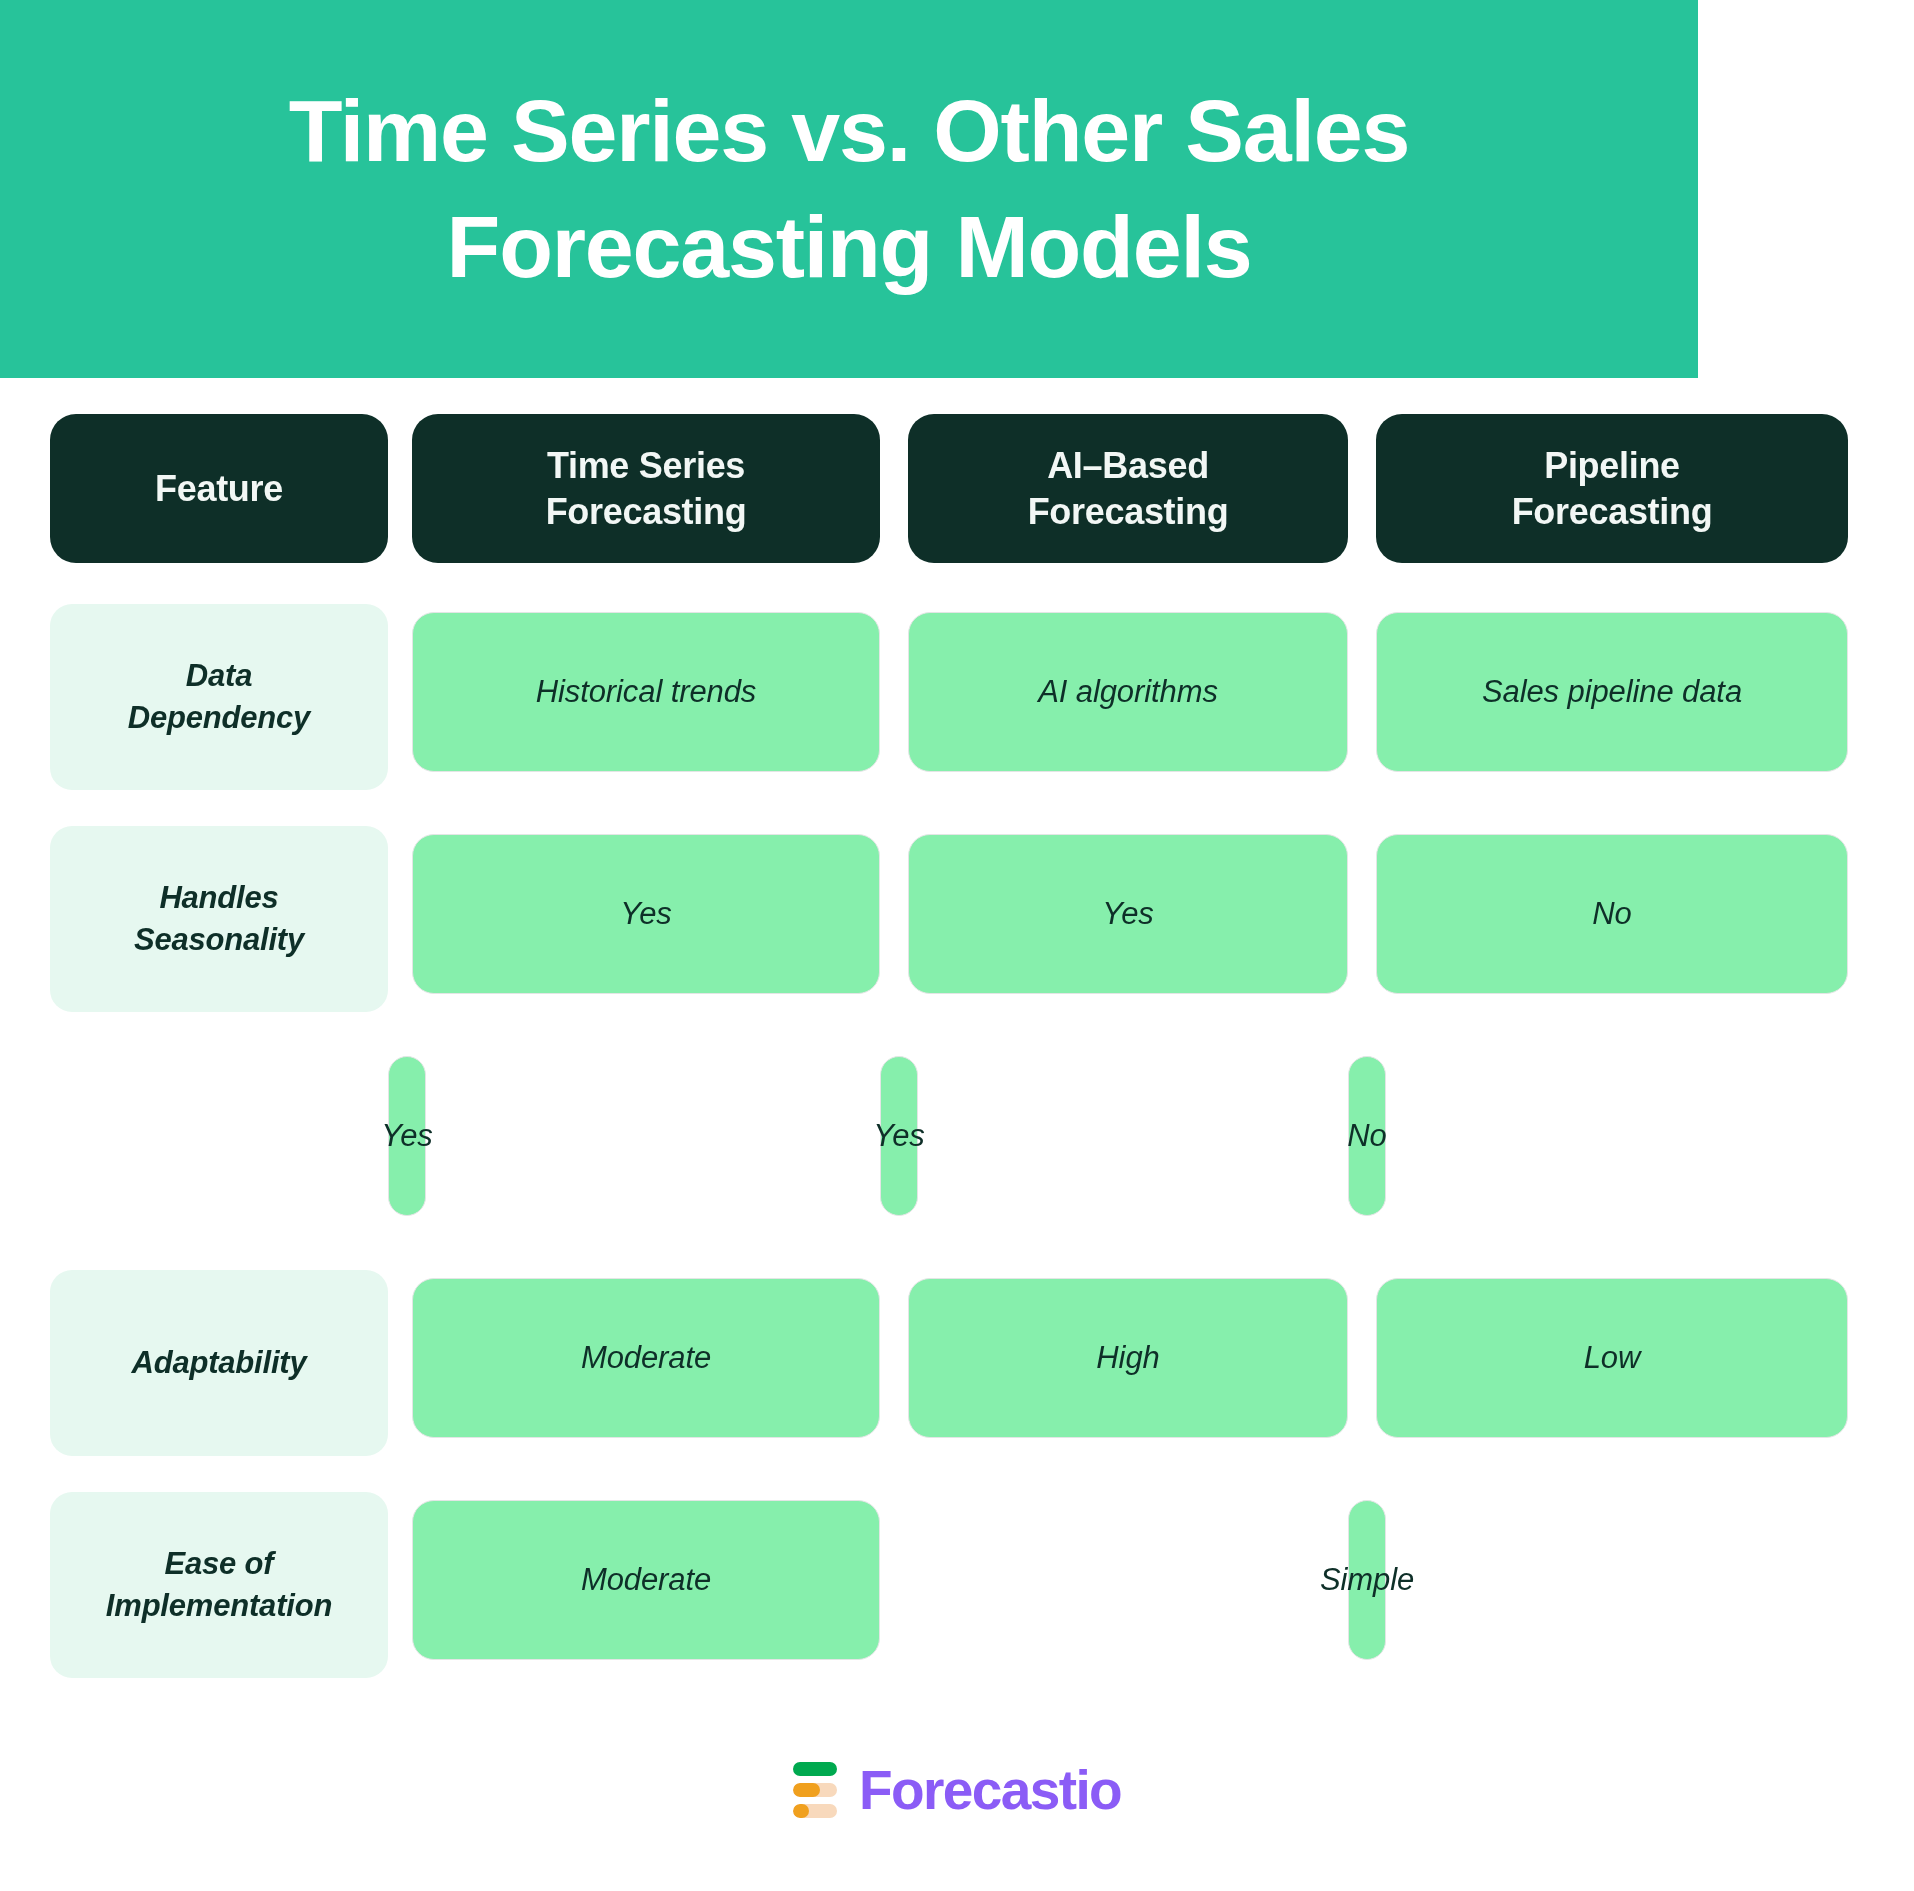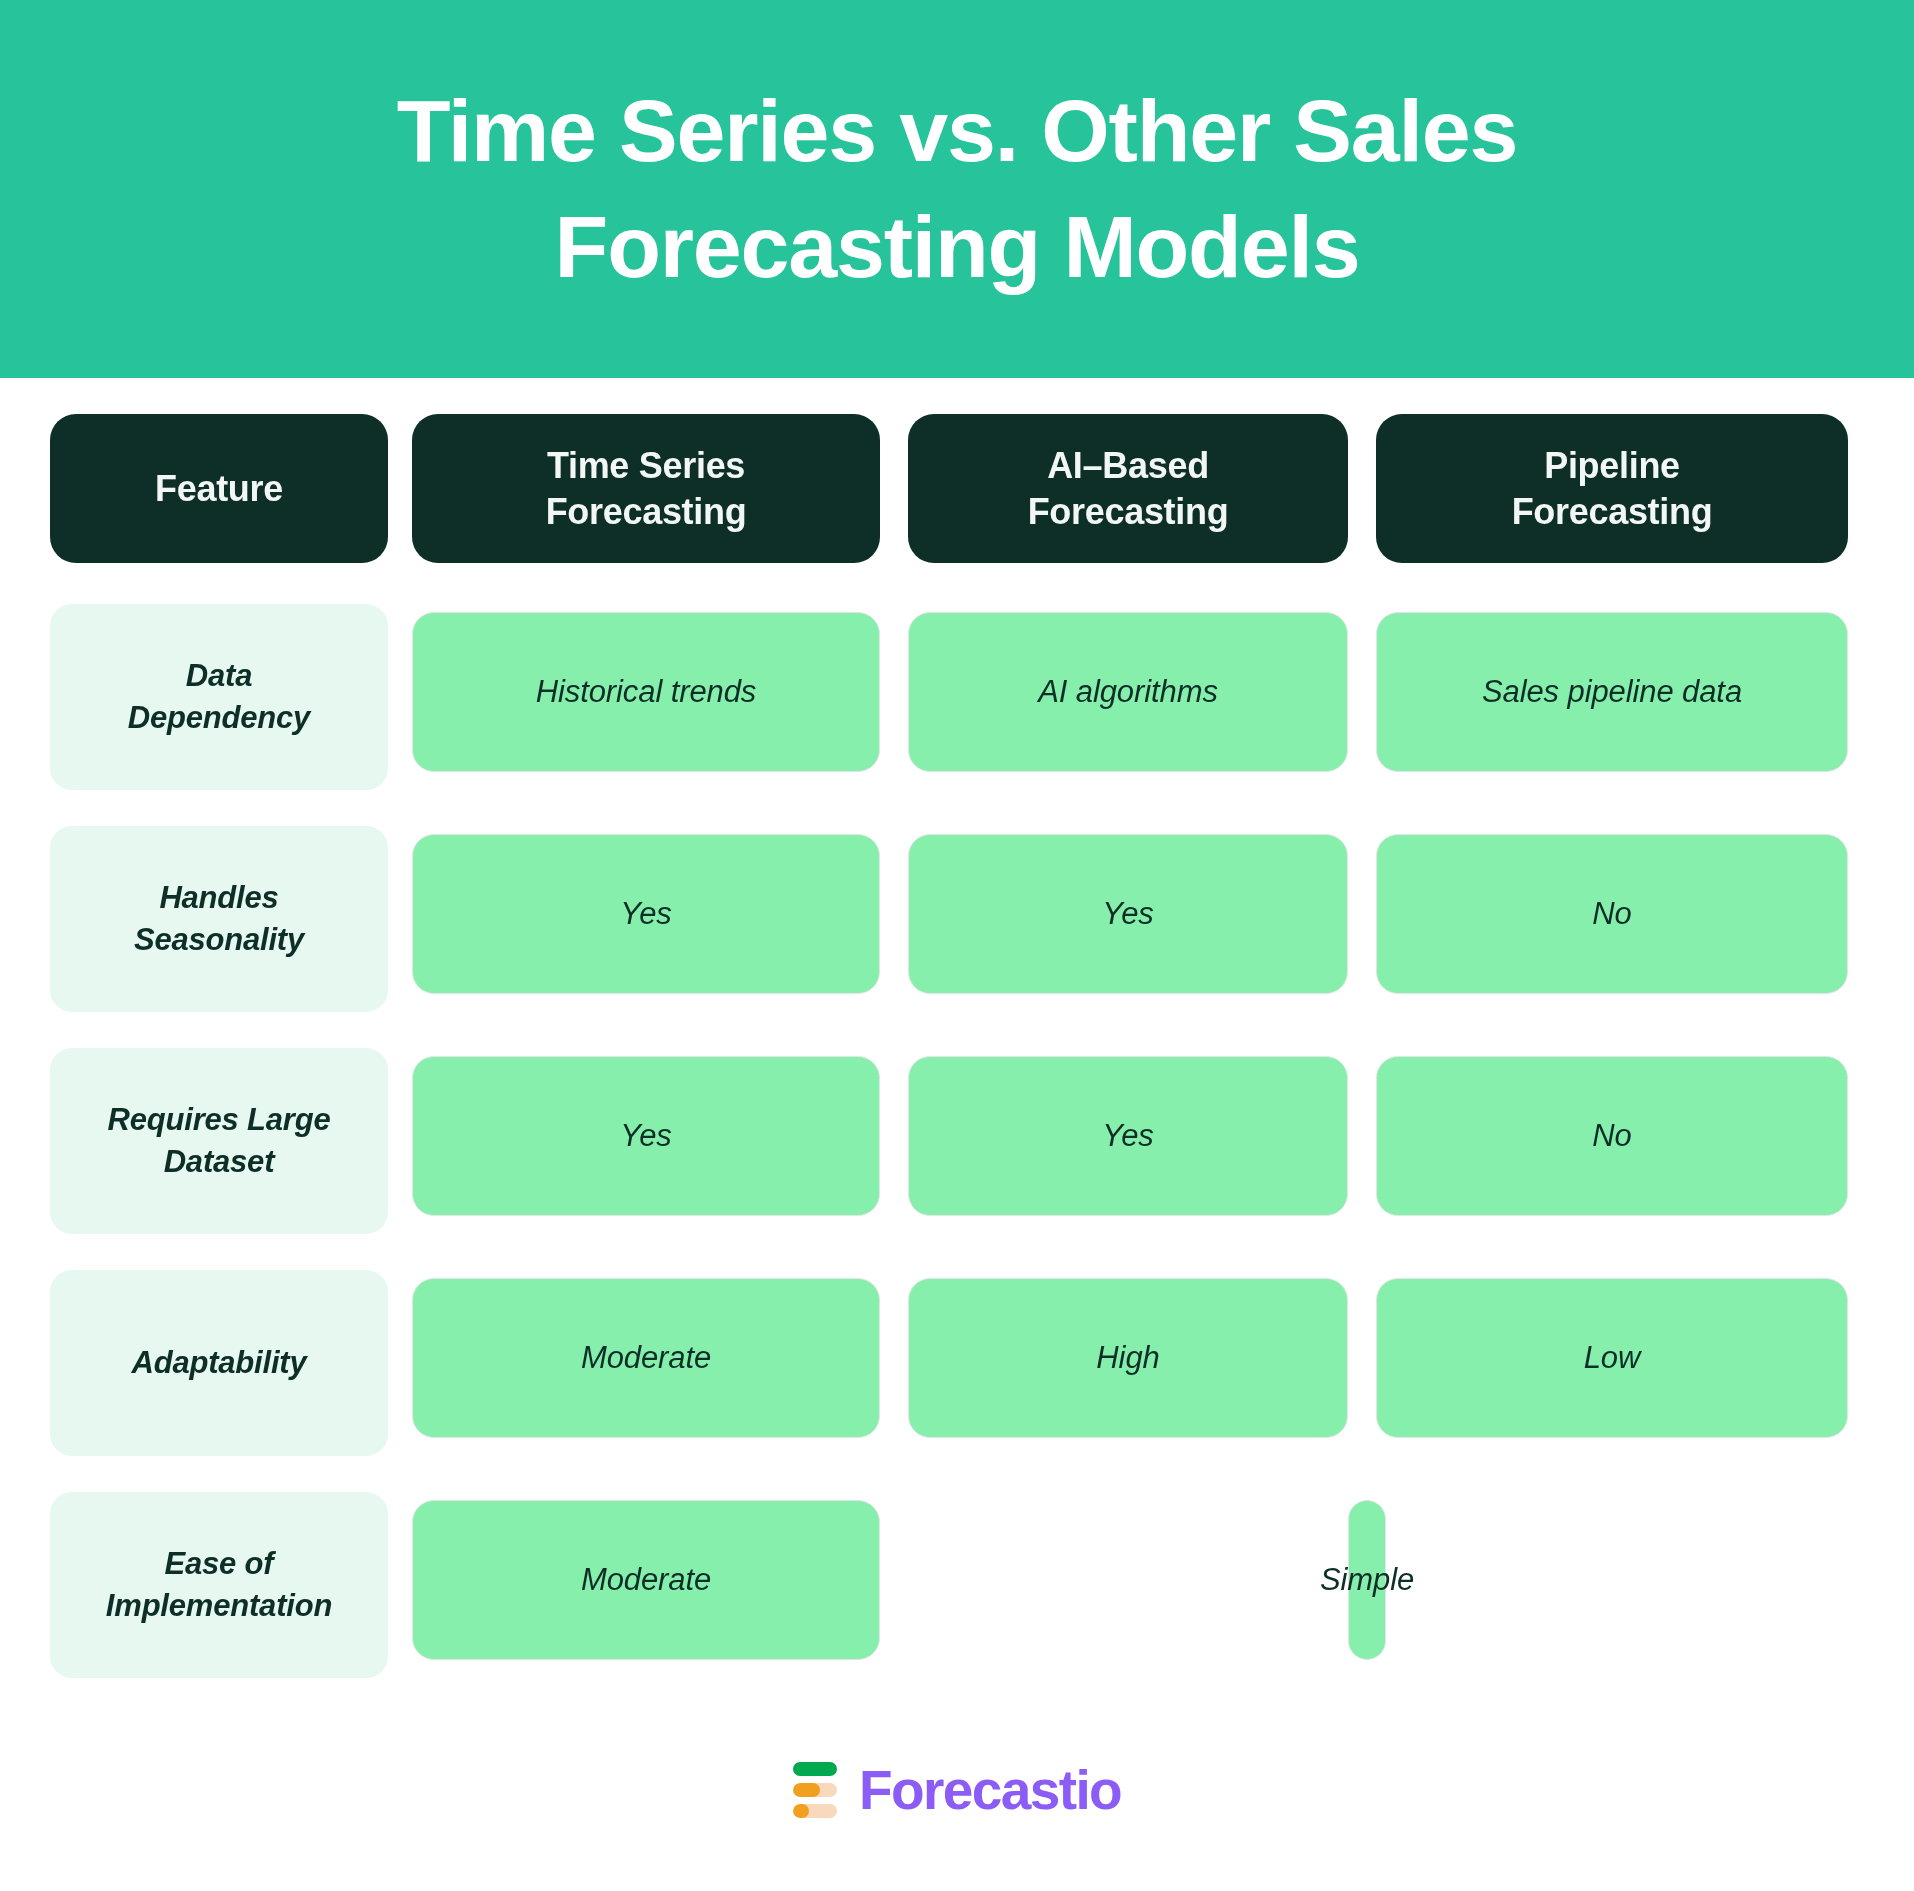--- a/index.html
+++ b/index.html
@@ -14,21 +14,21 @@
   .page {
     width: 1914px;
     height: 1891px;
     position: relative;
     background: #ffffff;
     overflow: hidden;
   }
 
   
   .banner {
-    width: 1914px;
+    width: 1698px;
     height: 378px;
     background: #27C39A;
     display: flex;
     align-items: center;
     justify-content: center;
     padding: 12px 230px;
   }
 
   .banner-title {
     color: #ffffff;
@@ -236,24 +236,20 @@
       <div class="value-cell">
         <span class="value-cell-text">Yes</span>
       </div>
       <div class="gap"></div>
       <div class="value-cell">
         <span class="value-cell-text">No</span>
       </div>
     </div>
 
     <div class="row body-row">
-      <div class="feature-cell">
-        <span class="feature-cell-text">Requires Large
-Dataset</span>
-      </div>
       <div class="gap"></div>
       <div class="value-cell">
         <span class="value-cell-text">Yes</span>
       </div>
       <div class="gap"></div>
       <div class="value-cell">
         <span class="value-cell-text">Yes</span>
       </div>
       <div class="gap"></div>
       <div class="value-cell">

